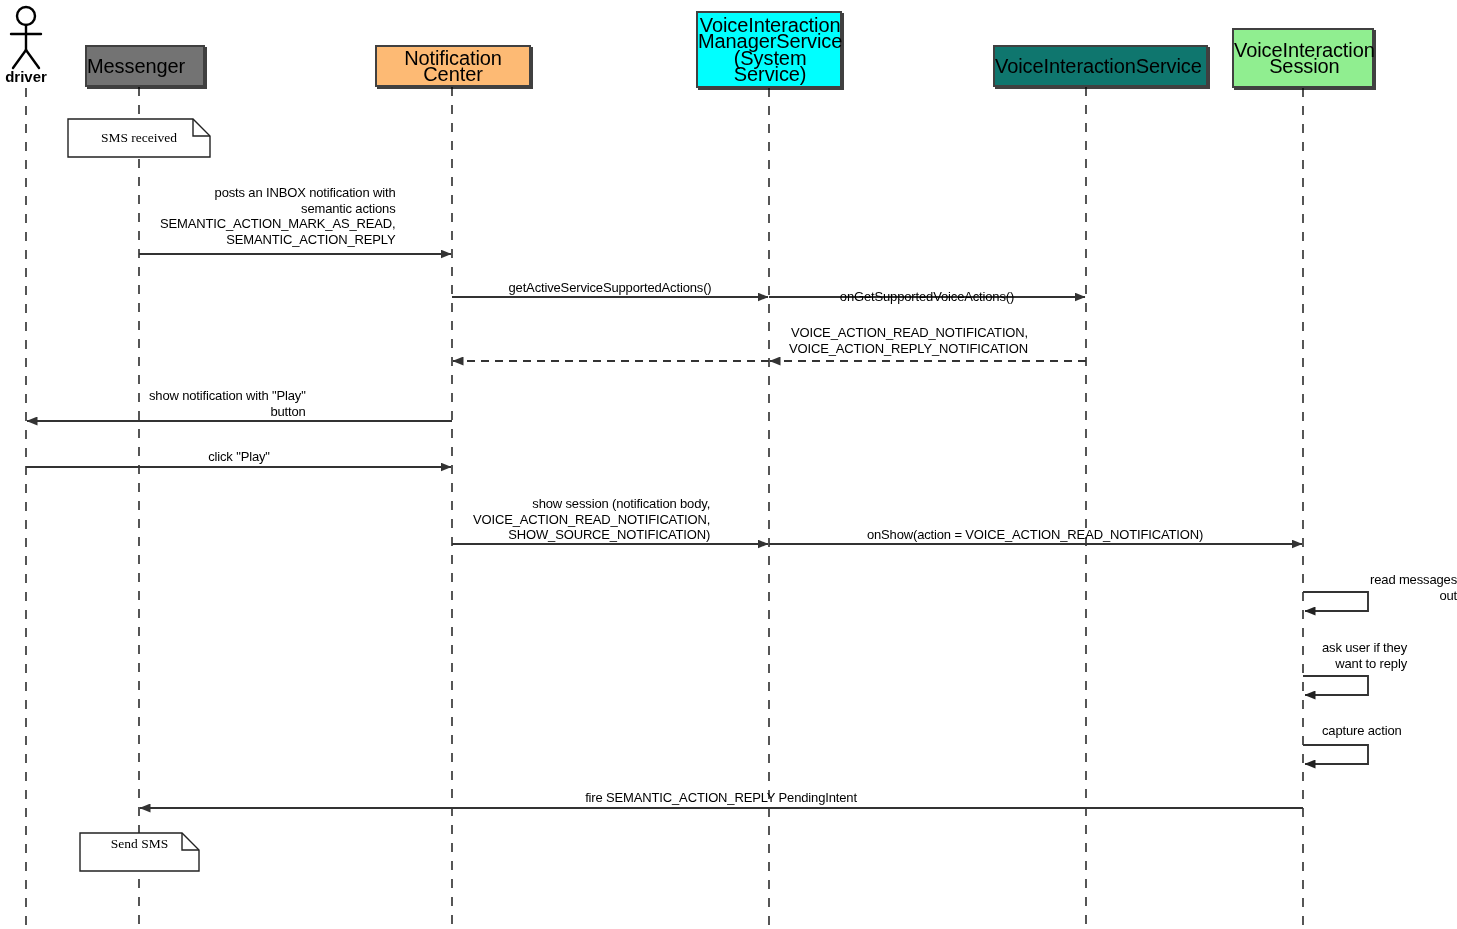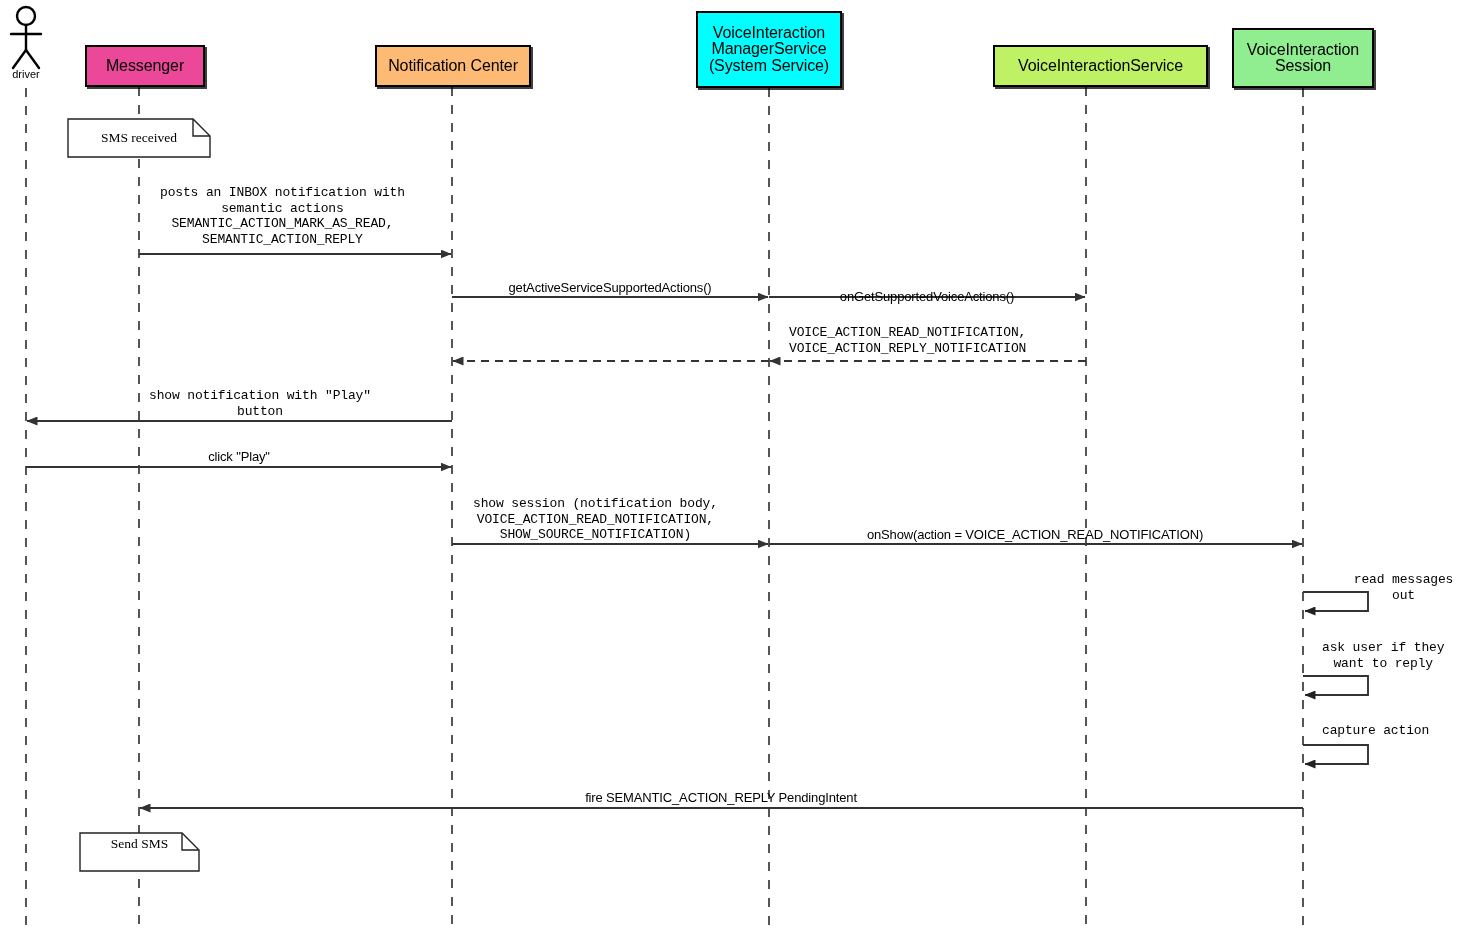--- a/index.html
+++ b/index.html
@@ -22,70 +22,70 @@
   #seq-svg {
     position: absolute;
     left: 0;
     top: 0;
     width: 1457px;
     height: 929px;
   }
   .participant-box {
     position: absolute;
     box-sizing: border-box;
-    border: 2px solid #000000;
+    border: 2px solid #404040;
     box-shadow: 2px 2px 0 0 rgba(0,0,0,0.75);
     display: flex;
     align-items: center;
-    justify-content: center;
+    justify-content: flex-start;
     text-align: center;
-    font-size: 16px;
+    font-size: 20px;
     line-height: 16.5px;
     color: #000000;
     font-family: "Liberation Sans", sans-serif;
     white-space: pre-line;
     letter-spacing: -0.1px;
   }
   .msg-label {
     position: absolute;
     font-size: 13px;
     line-height: 15.5px;
     color: #000000;
     white-space: pre-line;
     font-family: "Liberation Sans", sans-serif;
     letter-spacing: -0.15px;
   }
   .msg-label.center {
     text-align: center;
     transform: translateX(-50%);
   }
   .msg-label.left {
-    text-align: center;
-    font-family: Liberation Mono, monospace;
+    text-align: right;
   }
   .note-box {
     position: absolute;
     box-sizing: border-box;
     background: #ffffff;
     border: 1.4px solid #222222;
     box-shadow: 1.5px 1.5px 0 0 rgba(0,0,0,0.7);
     font-size: 13.5px;
     color: #000000;
     display: flex;
     align-items: center;
     justify-content: center;
     font-family: Liberation Serif, serif;
   }
   .actor-label {
     position: absolute;
-    font-size: 11px;
+    font-size: 15px;
     color: #000000;
     text-align: center;
     transform: translateX(-50%);
     font-family: "Liberation Sans", sans-serif;
+    font-weight: bold;
   }
 </style>
 </head>
 <body>
 
 <div id="diagram-root">
   <svg id="seq-svg" viewBox="0 0 1457 929" xmlns="http://www.w3.org/2000/svg">
     <defs>
       <marker id="arrow-solid" markerWidth="11" markerHeight="9" refX="10.5" refY="4.5" orient="auto" markerUnits="userSpaceOnUse">
         <path d="M0,0 L11,4.5 L0,9 z" fill="#333333"></path>
@@ -140,26 +140,26 @@
           <path d="M193,119 L193,136 L210,136" fill="none" stroke="#222222" stroke-width="1.4"></path>
         </g>
         <g>
           <path d="M80,833 L182,833 L199,850 L199,871 L80,871 Z" fill="#ffffff" stroke="#222222" stroke-width="1.4"></path>
           <path d="M182,833 L182,850 L199,850" fill="none" stroke="#222222" stroke-width="1.4"></path>
         </g>
       </g>
   </svg>
   <div id="overlay">
       <div class="actor-label" style="left: 26px; top: 68px;">driver</div>
-      <div class="participant-box" style="left: 85px; top: 45px; width: 120px; height: 42px; background: #ec4899;"><span>Messenger</span></div>
+      <div class="participant-box" style="left: 85px; top: 45px; width: 120px; height: 42px; background: #737373;"><span>Messenger</span></div>
       <div class="participant-box" style="left: 375px; top: 45px; width: 156px; height: 42px; background: #fdba74;"><span>Notification Center</span></div>
       <div class="participant-box" style="left: 696px; top: 11px; width: 146px; height: 77px; background: rgb(0, 255, 255);"><span>VoiceInteraction
 ManagerService
 (System Service)</span></div>
-      <div class="participant-box" style="left: 993px; top: 45px; width: 215px; height: 42px; background: #bef264;"><span>VoiceInteractionService</span></div>
+      <div class="participant-box" style="left: 993px; top: 45px; width: 215px; height: 42px; background: #0f766e;"><span>VoiceInteractionService</span></div>
       <div class="participant-box" style="left: 1232px; top: 28px; width: 142px; height: 60px; background: rgb(144, 238, 144);"><span>VoiceInteraction
 Session</span></div>
       <div class="note-box" style="left: 68px; top: 119px; width: 142px; height: 38px; border: none; box-shadow: none; background: transparent;">
         <span>SMS received</span>
       </div>
       <div class="note-box" style="left: 80px; top: 833px; width: 119px; height: 22px; border: none; box-shadow: none; background: transparent;">
         <span>Send SMS</span>
       </div>
       <div class="msg-label left" style="left: 160px; top: 185px;">posts an INBOX notification with
 semantic actions

